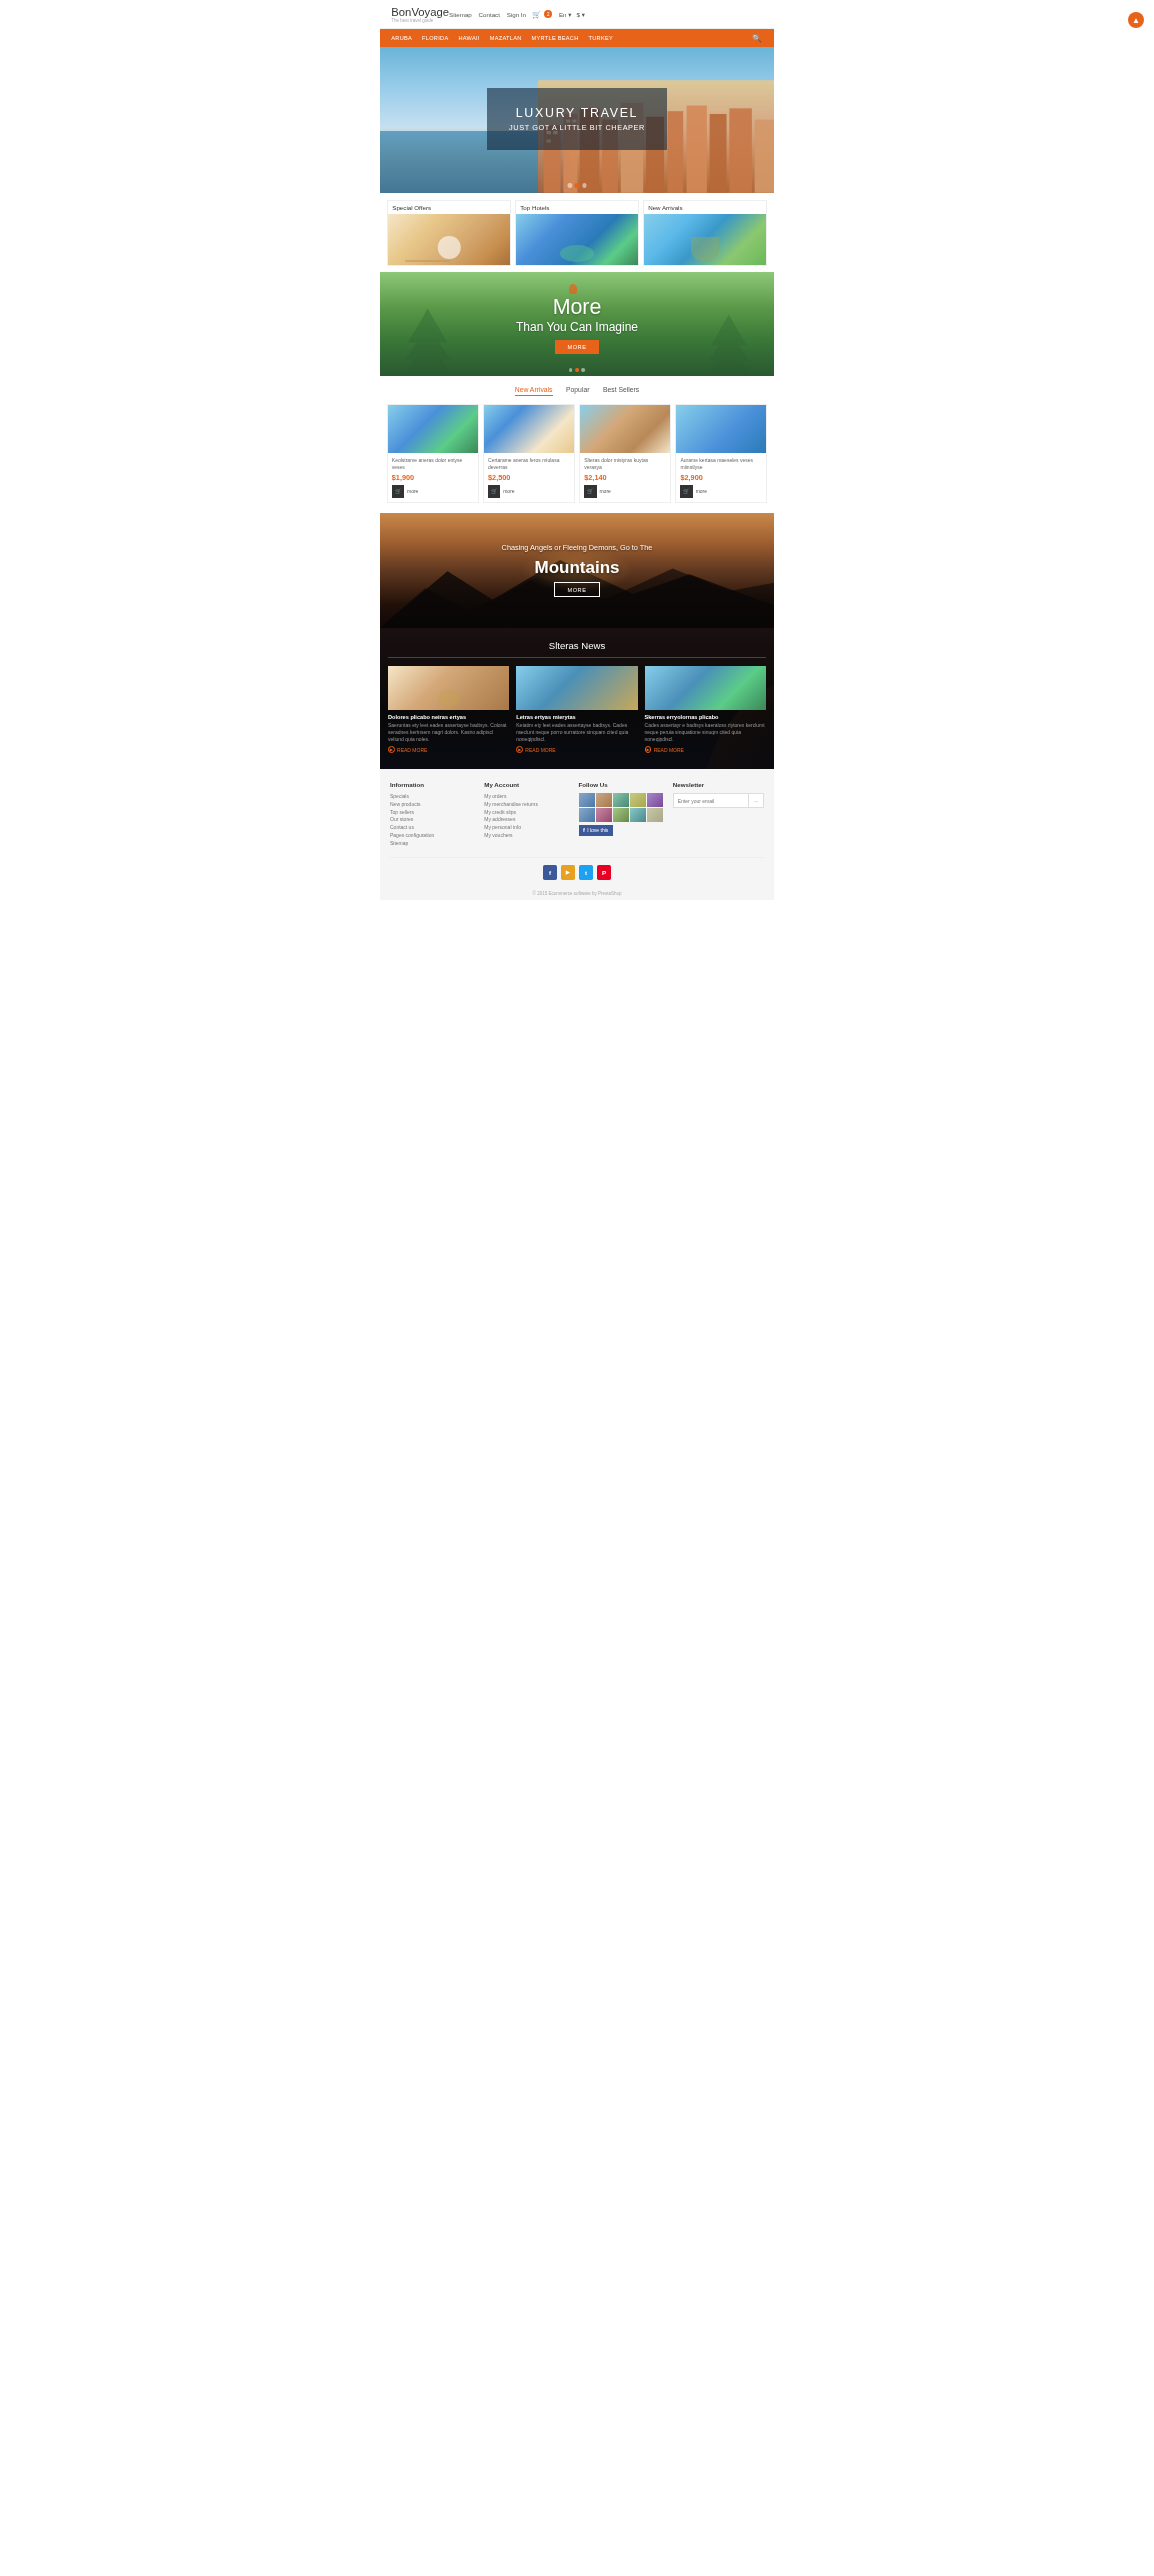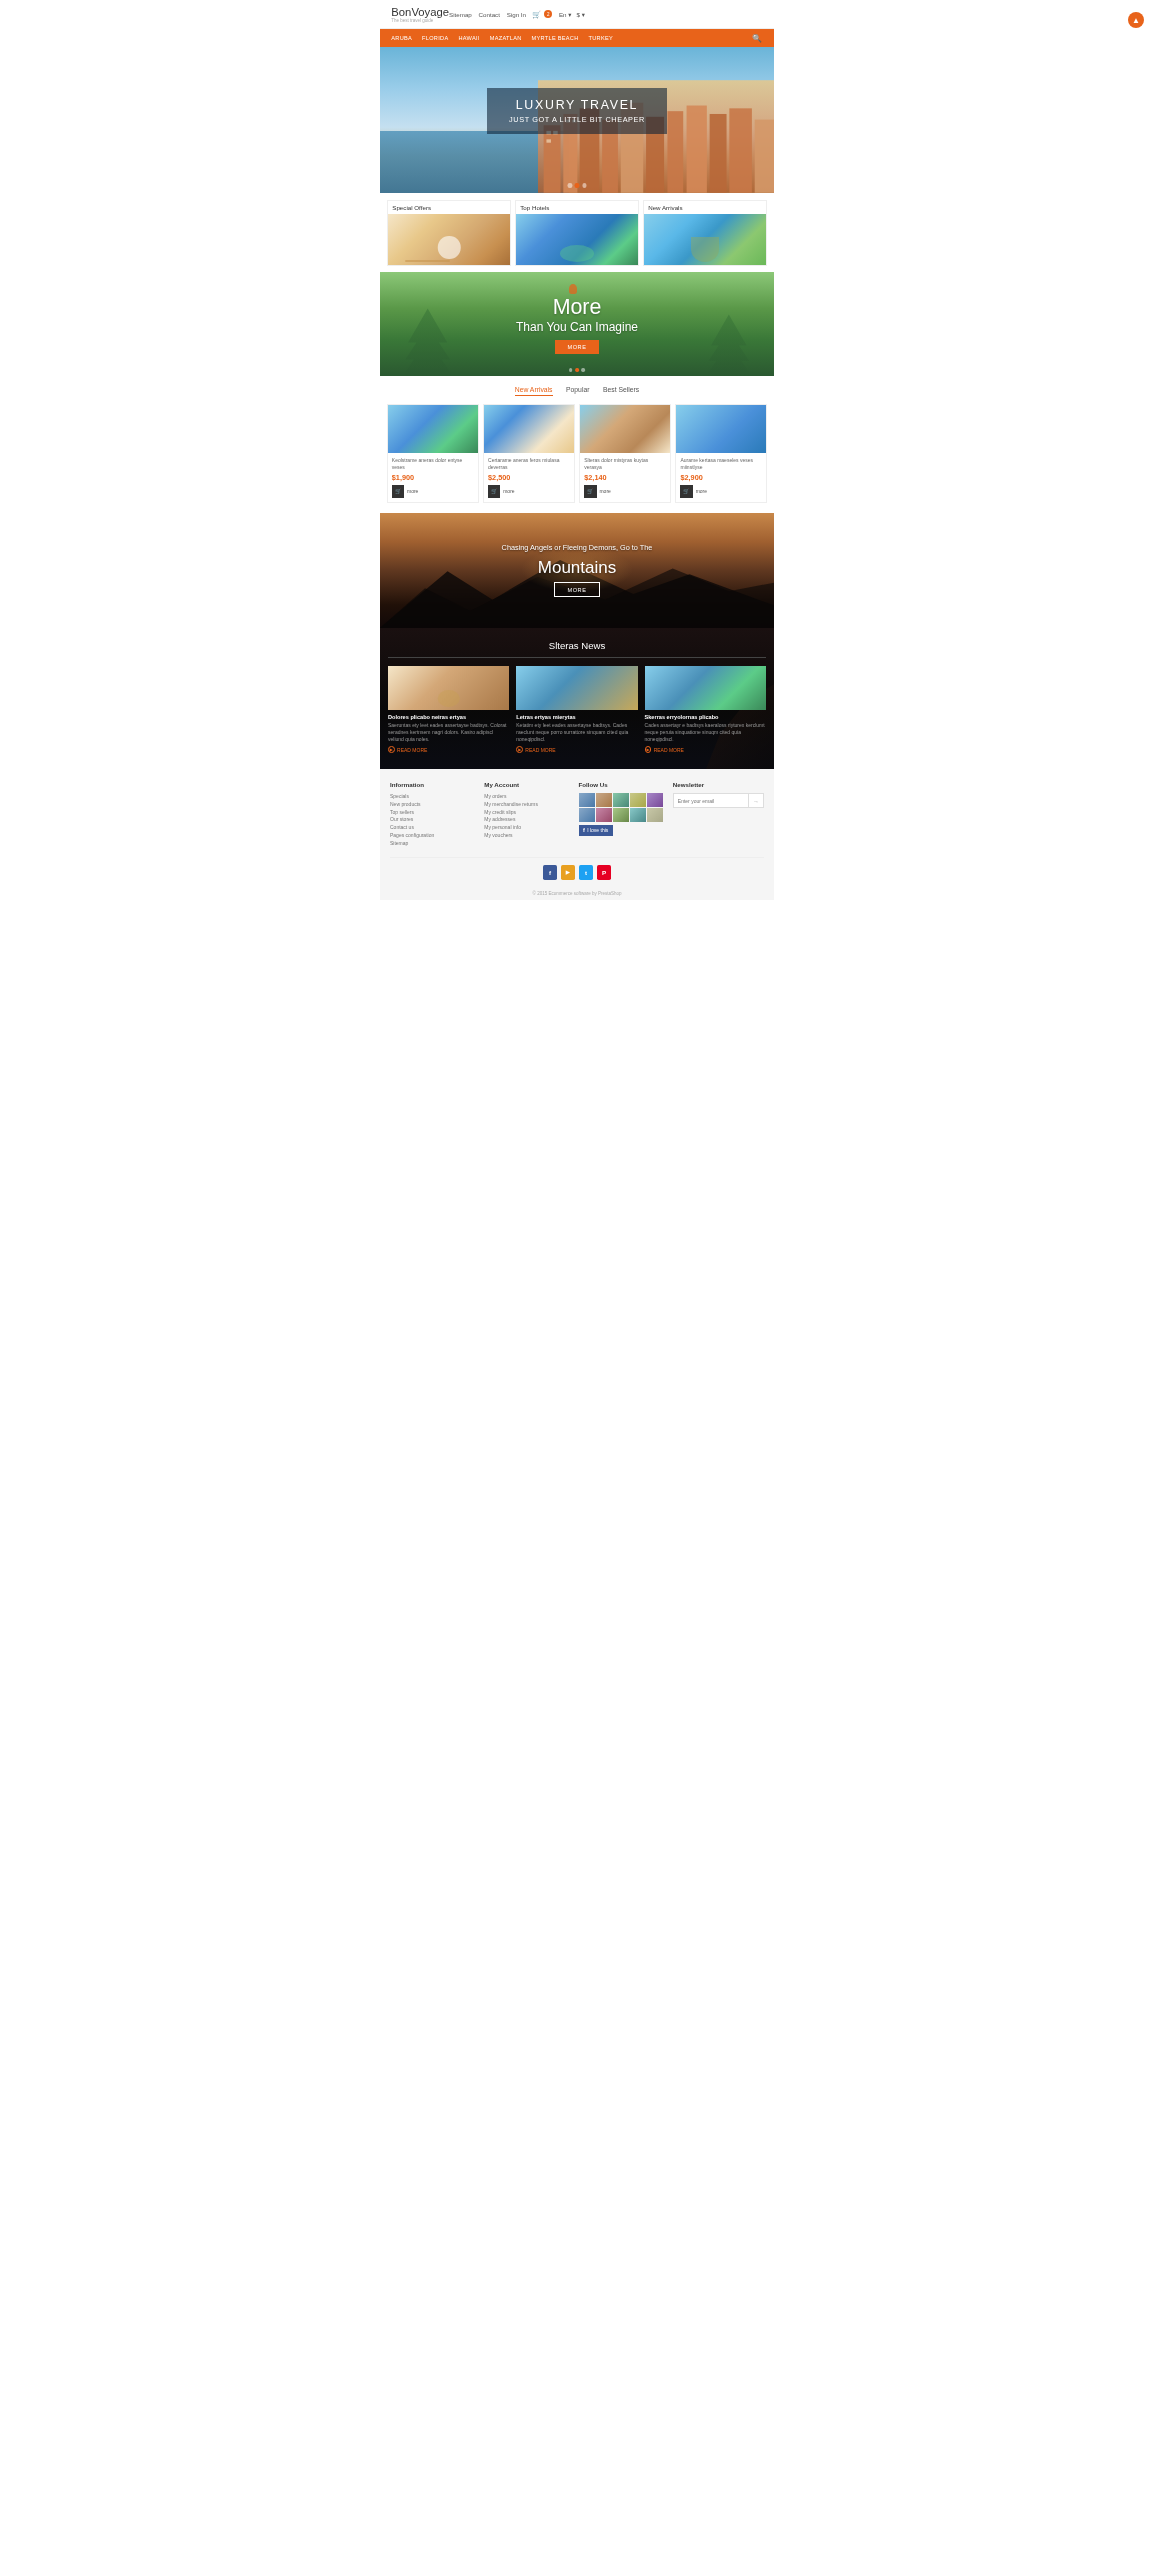--- a/index.html
+++ b/index.html
@@ -72,21 +72,21 @@
       <rect x="385" y="70" width="35" height="130" fill="#d49868" opacity="0.9"></rect>
 
       <rect x="15" y="90" width="8" height="6" fill="#f5e6c8" opacity="0.8"></rect>
       <rect x="27" y="90" width="8" height="6" fill="#f5e6c8" opacity="0.8"></rect>
       <rect x="15" y="105" width="8" height="6" fill="#f5e6c8" opacity="0.6"></rect>
       <rect x="50" y="70" width="7" height="5" fill="#f5e6c8" opacity="0.8"></rect>
       <rect x="61" y="70" width="7" height="5" fill="#f5e6c8" opacity="0.8"></rect>
     </svg>
   </div>
 
-  <div style="position:absolute; top:28%; left:50%; transform:translateX(-50%); z-index:5; text-align:center; background:rgba(15,35,55,0.6); padding:10px 18px; width:180px;">
+  <div style="position:absolute; top:28%; left:50%; transform:translateX(-50%); z-index:5; text-align:center; background:rgba(15,35,55,0.6); padding:18px 18px; width:180px;">
     <h1 style="font-size:12.4px; font-weight:300; letter-spacing:1.7px; color:#fff; text-transform:uppercase; line-height:1.2;">LUXURY TRAVEL</h1>
     <h2 style="font-size:7.3px; font-weight:300; color:#fff; letter-spacing:0.6px; margin-top:2.3px;">JUST GOT A LITTLE BIT CHEAPER</h2>
   </div>
 
   <div style="position:absolute; bottom:5.6px; left:50%; transform:translateX(-50%); display:flex; gap:2.8px; z-index:6;">
     <div style="width:4.5px;height:4.5px;border-radius:50%;background:rgba(255,255,255,0.5);"></div>
     <div style="width:4.5px;height:4.5px;border-radius:50%;background:#e8631a;"></div>
     <div style="width:4.5px;height:4.5px;border-radius:50%;background:rgba(255,255,255,0.5);"></div>
   </div>
 </div>
@@ -203,21 +203,21 @@
   <div style="position:absolute; inset:0; background:linear-gradient(to bottom, #c8884a 0%, #a06030 25%, #603820 50%, #201008 80%, #100808 100%);"></div>
 
   <svg style="position:absolute; bottom:0; left:0; width:100%; height:68px;" viewBox="0 0 700 120" preserveAspectRatio="none" xmlns="http://www.w3.org/2000/svg">
     <polygon points="0,120 120,20 200,70 320,0 450,60 550,25 700,80 700,120" fill="#0a0808" opacity="0.8"></polygon>
     <polygon points="0,120 80,50 160,90 280,30 400,70 520,15 620,55 700,40 700,120" fill="#080606" opacity="0.6"></polygon>
   </svg>
 
   <div style="position:absolute; top:30%; left:50%; transform:translateX(-50%); width:113px; height:45px; background:radial-gradient(ellipse, rgba(255,180,80,0.3) 0%, transparent 70%);"></div>
   <div style="position:relative; z-index:2; text-align:center; color:#fff;">
     <p style="font-size:7.3px; font-weight:300; margin-bottom:6px; text-shadow:0 0.6px 1.7px rgba(0,0,0,0.5);">Chasing Angels or Fleeing Demons, Go to The</p>
-    <h2 style="font-size:17px; font-weight:400; margin-bottom:4px; text-shadow:0 1.1px 3.4px rgba(0,0,0,0.5);">Mountains</h2>
+    <h2 style="font-size:17px; font-weight:700; margin-bottom:4px; text-shadow:0 1.1px 3.4px rgba(0,0,0,0.5);">Mountains</h2>
     <button style="background:transparent; color:#fff; border:1.1px solid #fff; padding:3.4px 12.4px; font-size:5.6px; cursor:pointer; letter-spacing:0.6px;">MORE</button>
   </div>
 </div>
 
 <div style="padding:12.4px 8px 16px; background:linear-gradient(to bottom, #181010 0%, #0c0808 100%); position:relative; overflow:hidden;">
 
   <div style="position:absolute; inset:0; background:linear-gradient(to bottom, #1a1010 0%, #080808 60%, #0a0c14 100%); opacity:0.9;"></div>
 
   <div style="position:absolute; top:40%; right:0; width:68px; height:60%; background:linear-gradient(135deg, #2a1810 0%, #0a0808 100%); clip-path: polygon(100% 0, 60% 20%, 20% 60%, 0% 100%, 100% 100%); opacity:0.5;"></div>
   <h3 style="position:relative; text-align:center; font-size:9.6px; color:#fff; font-weight:300; margin-bottom:5.6px; z-index:2;">Slteras News</h3>

